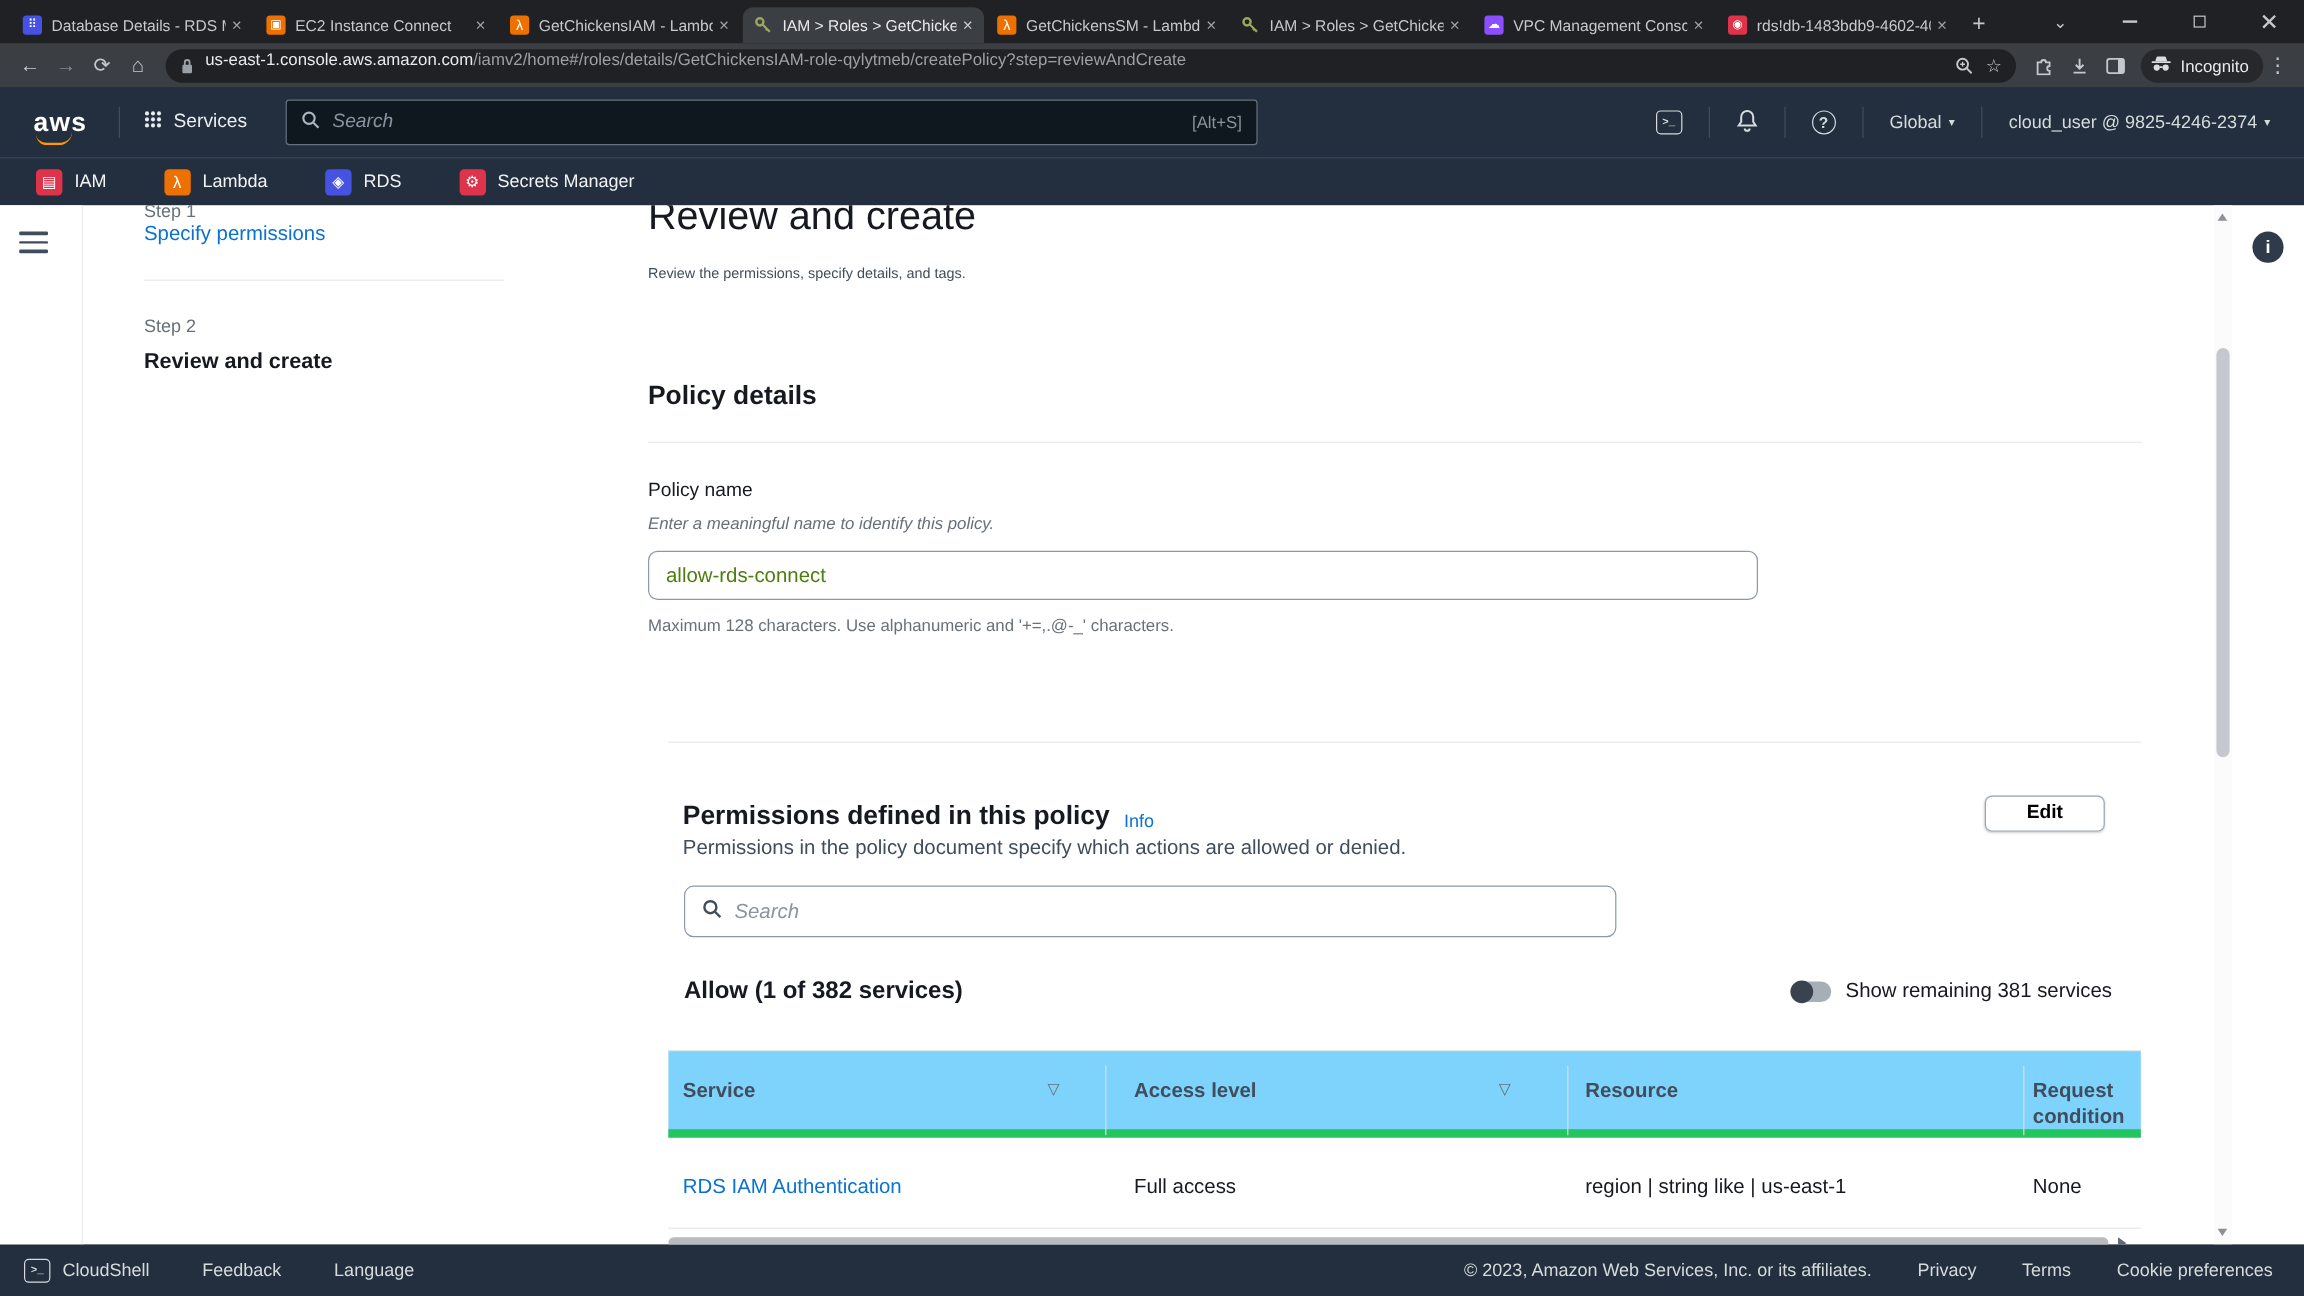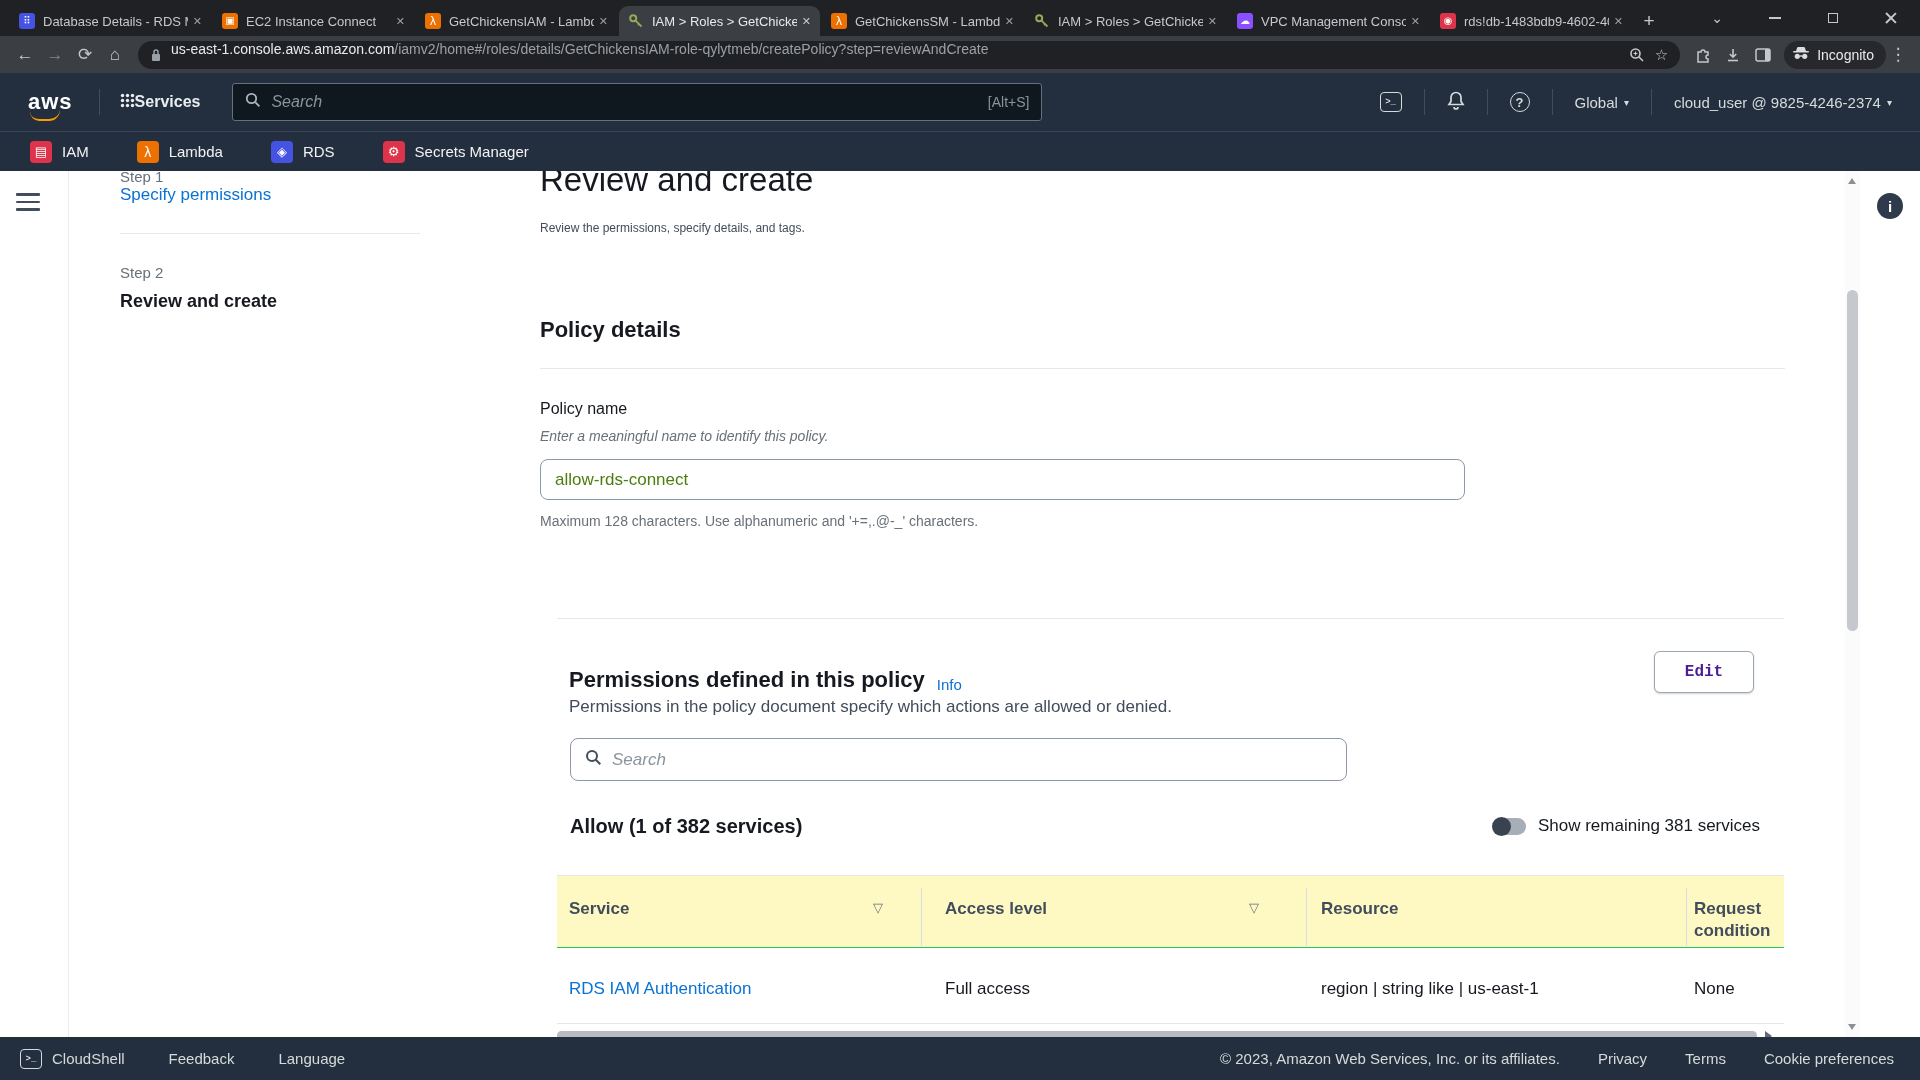--- a/index.html
+++ b/index.html
@@ -41,21 +41,21 @@
   .incog { display:flex; align-items:center; height:28px; padding:0 12px 0 8px; margin-left:6px;
            background:#26282c; border-radius:14px; color:#e8eaed; font-size:14px; gap:7px; flex:none; }
   .dots { color:#c5c9cd; font-size:17px; width:24px; text-align:center; flex:none; }
 
   
   .awsnav { display:flex; align-items:center; height:58px; background:#232f3e; color:#d5dbdb; }
   .awslogo { position:relative; margin:0 26px 0 28px; color:#fff; font-size:22px; font-weight:700; letter-spacing:1px; }
   .awslogo::after { content:""; position:absolute; left:2px; bottom:-6px; width:30px; height:9px;
                     border-bottom:2.5px solid #ff9900; border-radius:0 0 12px 10px; }
   .vsep { width:1px; height:26px; background:#414d5c; flex:none; }
-  .svcs { display:flex; align-items:center; padding:0 20px; font-size:16px; color:#e9edf1;font-weight:bold; }
+  .svcs { display:flex; align-items:center; gap:10px; padding:0 20px; font-size:16px; color:#e9edf1; }
   .awssearch { display:flex; align-items:center; width:810px; height:38px; margin-left:12px; padding:0 12px;
                background:#10181f; border:1px solid #65717e; border-radius:3px; }
   .awssearch input { flex:1; background:transparent; border:none; outline:none; color:#d5dbdb;
                      font-size:16px; font-style:italic; font-family:inherit; margin-left:10px; }
   .awssearch input::placeholder { color:#87939e; font-style:italic; }
   .altS { color:#87939e; font-size:14px; font-style:normal; }
   .hdr-right { display:flex; align-items:center; margin-left:auto; padding-right:28px; gap:0; }
   .hdr-item { display:flex; align-items:center; justify-content:center; padding:0 22px; height:30px; font-size:15px; color:#d5dbdb; gap:6px; }
   .caret { font-size:10px; color:#d5dbdb; }
   .termbox { width:22px; height:20px; border:1.6px solid #d5dbdb; border-radius:4px; color:#d5dbdb;
@@ -88,38 +88,38 @@
   .secdiv { position:absolute; top:197px; left:0; width:1245px; height:1px; background:#e6e9eb; }
   .lbl { position:absolute; top:229px; font-size:16px; color:#16191f; }
   .hint { position:absolute; top:257px; font-size:14px; color:#687078;font-style:italic; }
   .nameinput { position:absolute; top:288px; width:925px; height:41px; border:1px solid #8d99a8; border-radius:8px;
                padding:0 14px; font-size:17px; color:#4d7c0f; font-family:inherit; outline:none; background:#fff; }
   .constraint { position:absolute; top:342px; font-size:14px; color:#687078; }
 
   .card { position:absolute; left:17px; top:447px; width:1227px; height:421px; border-top:1px solid #e4e7e9; }
   .sechead { position:absolute; top:30px; left:12px; right:30px; height:44px; display:flex; align-items:flex-end; }
   .infolink { font-size:15px; color:#0972d3; margin-left:12px; margin-top:4px; cursor:pointer; }
-  .editbtn { margin-left:auto; width:100px; height:42px; background:#fff; border:1px solid #9ba7b2; border-radius:6px;
-             font-size:16px; font-weight:700; color:#4c1d95; font-family:Liberation Mono, monospace;
+  .editbtn { margin-left:auto; width:100px; height:30px; background:#fff; border:1px solid #9ba7b2; border-radius:6px;
+             font-size:16px; font-weight:700; color:#000000; font-family:Liberation Sans, sans-serif;
              box-shadow:0 1px 2px rgba(0,0,0,0.18); cursor:pointer; }
   .secdesc { position:absolute; top:78px; left:12px; font-size:17px; color:#414d5c; }
   .psearch { position:absolute; top:119px; left:13px; width:777px; height:43px; border:1px solid #8d99a8; border-radius:8px;
              display:flex; align-items:center; padding:0 14px; background:#fff; }
   .psearch input { flex:1; border:none; outline:none; font-size:17px; font-style:italic; color:#16191f;
                    font-family:inherit; margin-left:10px; }
   .psearch input::placeholder { color:#8b949c; font-style:italic; }
   .allowrow { position:absolute; top:190px; left:13px; right:24px; height:34px; display:flex; align-items:center; }
   .allowtxt { font-size:20px; font-weight:700; color:#16191f; }
   .togglegrp { margin-left:auto; display:flex; align-items:center; gap:12px; }
   .toggle { position:relative; width:33px; height:17px; background:#a6afb8; border-radius:9px; cursor:pointer; }
   .knob { position:absolute; left:-1px; top:-1px; width:19px; height:19px; background:#39434f; border-radius:50%; }
   .togglelbl { font-size:17px; color:#16191f; }
 
-  .thead { position:absolute; top:256px; left:0; width:1227px; height:73px; background:#fef9c3;
-           border-top:1px solid #e4e7e9; border-bottom:1px solid #22c55e; }
+  .thead { position:absolute; top:256px; left:0; width:1227px; height:73px; background:#7dd3fc;
+           border-top:1px solid #e4e7e9; border-bottom:7px solid #22c55e; }
   .th { position:absolute; top:22px; font-size:17px; font-weight:700; color:#414d5c; line-height:22px; }
   .thsep { position:absolute; top:12px; width:1px; height:58px; background:#d9dde1; }
   .fltr { position:absolute; top:24px; font-size:13px; color:#687078; }
   .trow { position:absolute; top:338px; left:0; width:1227px; height:67px; background:#fff; border-bottom:1px solid #e4e7e9; }
   .td { position:absolute; top:22px; font-size:17px; color:#16191f; }
   .td.link { color:#0972d3; cursor:pointer; }
   .hscroll { position:absolute; top:412px; left:0; width:1227px; height:9px; display:flex; align-items:center; }
   .hthumb { width:1200px; height:9px; background:#b8bcc0; border-radius:5px; }
   .harrow { width:0; height:0; margin-left:8px; border-top:5px solid transparent; border-bottom:5px solid transparent; border-left:7px solid #5f6b7a; }
 

